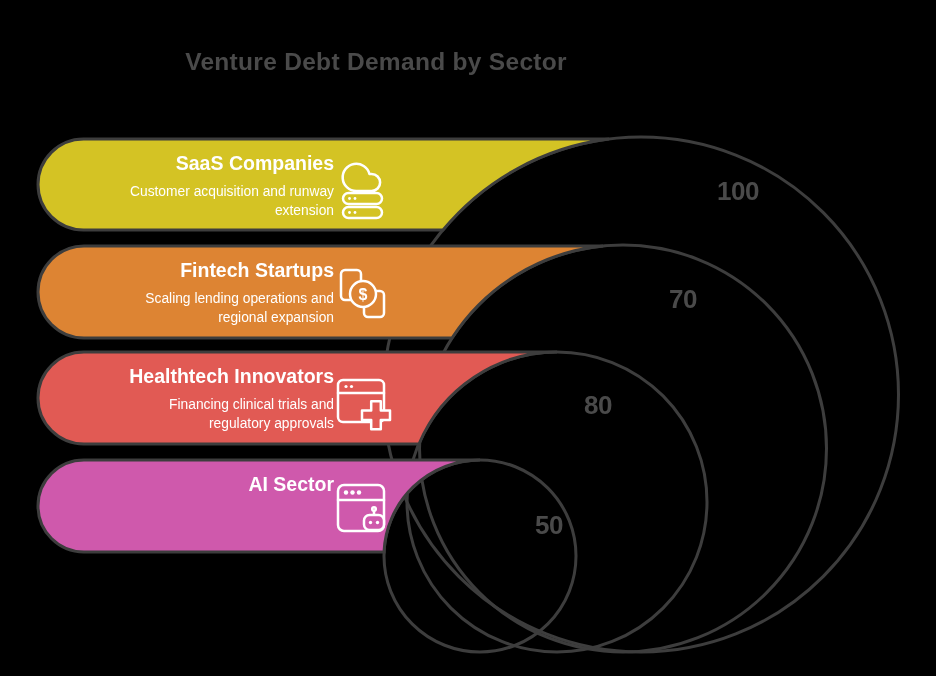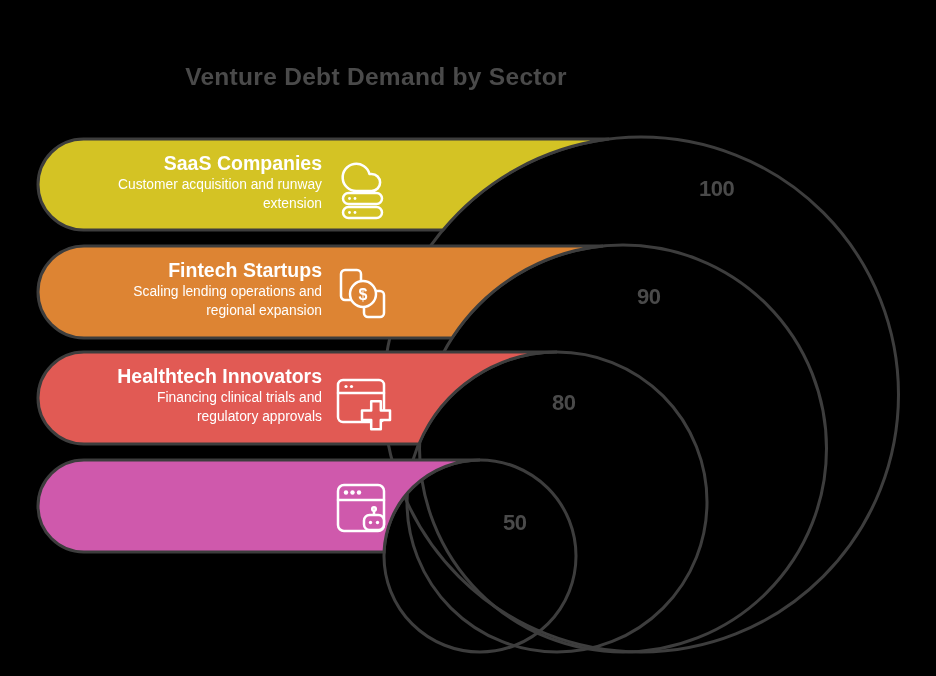--- a/index.html
+++ b/index.html
@@ -4,27 +4,27 @@
 <style>
   html,body{margin:0;padding:0;background:#000;}
   body{width:936px;height:676px;overflow:hidden;position:relative;font-family:"Liberation Sans",sans-serif;}
   .stage{position:absolute;left:0;top:0;width:936px;height:676px;}
   .stage svg{position:absolute;left:0;top:0;}
   .value-circle{fill:none;stroke-width:3;}
   .bar{stroke:#3d3d3d;stroke-width:3;}
   .icon{stroke:#fff;stroke-width:2.5;fill:none;stroke-linecap:round;stroke-linejoin:round;}
   .dotfill{fill:#fff;stroke:none;}
   .coin-dollar{font-family:"Liberation Sans",sans-serif;font-weight:bold;font-size:16px;fill:#fff;stroke:none;}
-  .chart-title{position:absolute;left:0;top:63px;width:752px;text-align:center;
+  .chart-title{position:absolute;left:0;top:48px;width:752px;text-align:center;
     font-size:24.5px;font-weight:bold;color:#4a4a4a;letter-spacing:.3px;}
-  .bar-text{position:absolute;left:38px;width:284px;text-align:right;color:#fff;}
+  .bar-text{position:absolute;left:50px;width:284px;text-align:right;color:#fff;}
   .bar-text .t{font-size:19.5px;font-weight:bold;line-height:24px;}
-  .bar-text .d{font-size:13.8px;line-height:19px;white-space:pre-line;}
+  .bar-text .d{font-size:13.8px;line-height:19px;margin-top:7px;white-space:pre-line;}
   .bt0{top:151px}.bt1{top:258px}.bt2{top:364px}.bt3{top:472px}
-  .num{position:absolute;width:60px;text-align:left;font-size:22px;font-weight:bold;
+  .num{position:absolute;width:60px;text-align:right;font-size:26px;font-weight:bold;
     color:#4a4a4a;letter-spacing:-.5px;}
   .n0{left:699px;top:176px}.n1{left:637px;top:284px}.n2{left:552px;top:390px}.n3{left:503px;top:510px}
 </style>
 </head>
 <body>
 
 <div class="stage">
 
   <svg width="936" height="676" viewBox="0 0 936 676">
 
@@ -88,20 +88,21 @@
     <div class="t">Healthtech Innovators</div>
     <div class="d">Financing clinical trials and
 regulatory approvals</div>
   </div>
   <div class="bar-text bt1">
     <div class="t">Fintech Startups</div>
     <div class="d">Scaling lending operations and
 regional expansion</div>
   </div>
   <div class="bar-text bt3">
+    <div class="t">AI Sector</div>
   </div>
 
   <div class="num n0">100</div>
-  <div class="num n1">90</div>
+  <div class="num n1">70</div>
   <div class="num n2">80</div>
   <div class="num n3">50</div>
 
 </div>
 
 </body></html>

